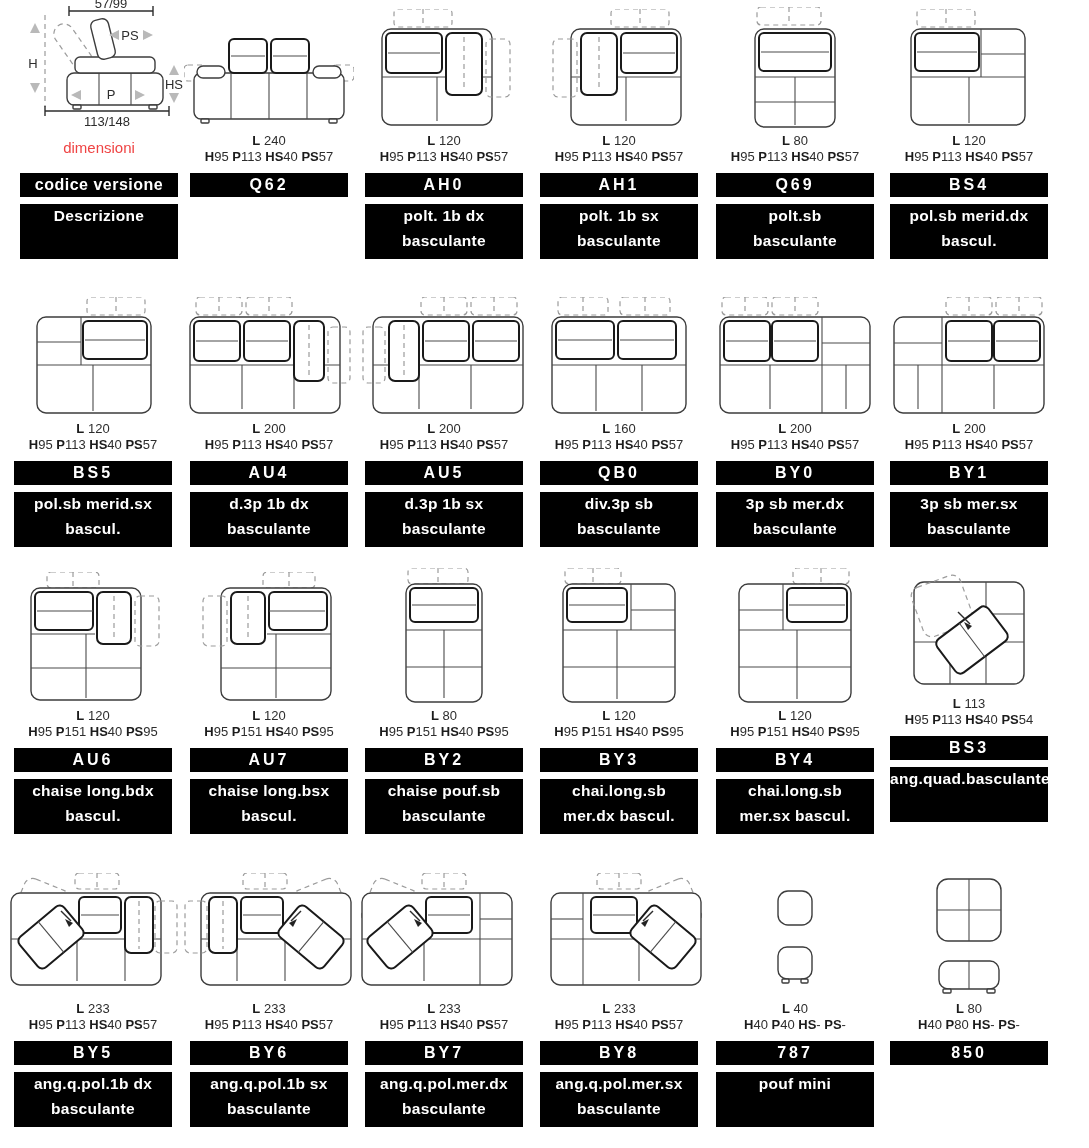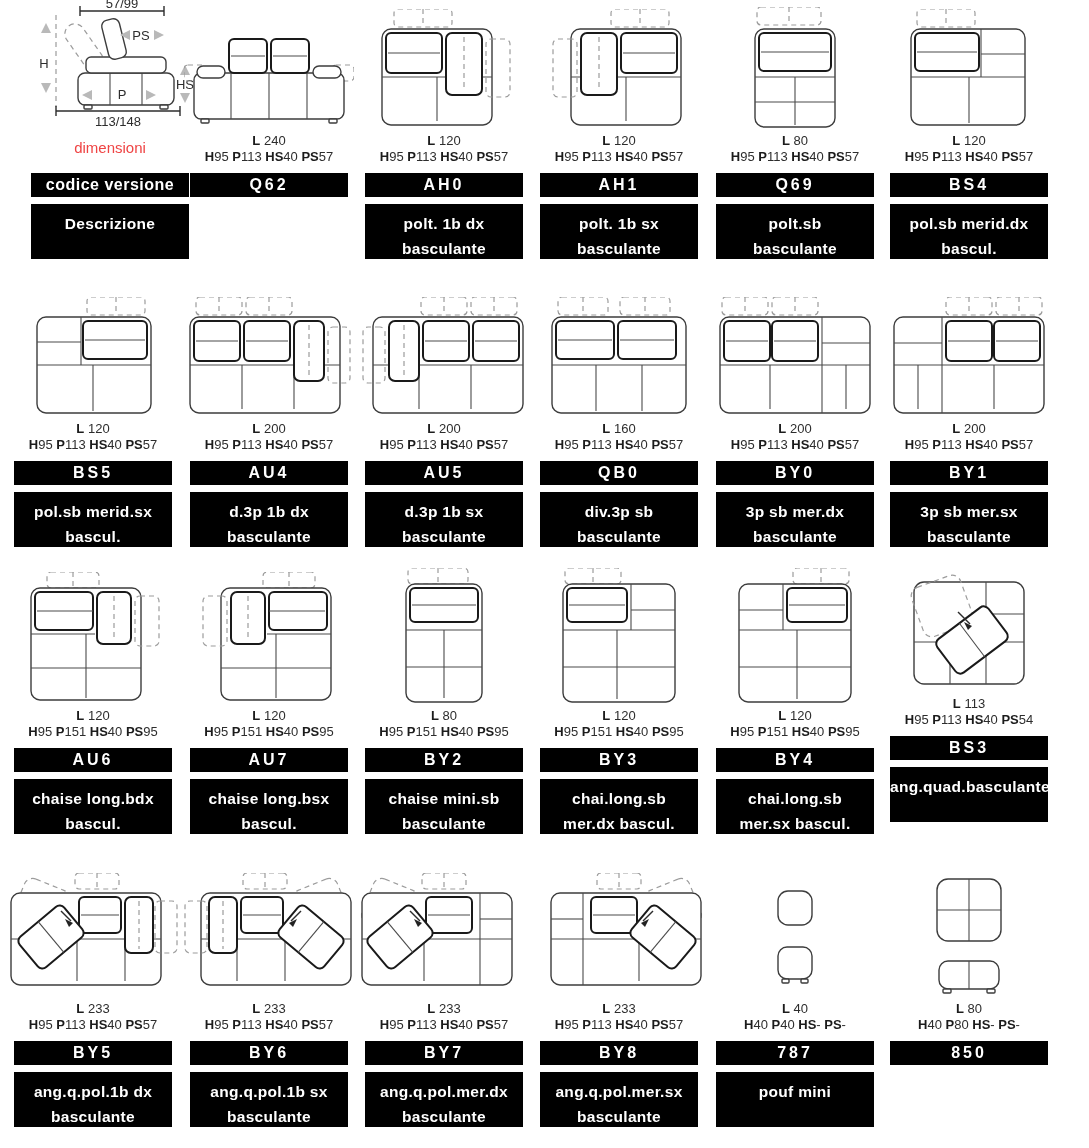--- a/index.html
+++ b/index.html
@@ -7,38 +7,38 @@
   .grid{position:relative;width:1089px;height:1148px;overflow:hidden;background:#fff;}
   .cell{position:absolute;width:158px;}
   .diag{position:absolute;left:-10px;right:-10px;top:0;height:134px;display:flex;align-items:flex-end;justify-content:center;}
   .diag svg{display:block;margin-bottom:5px;}
   .dims{position:absolute;top:133px;left:-9px;right:-9px;text-align:center;font-size:13px;line-height:16px;color:#2d2d2d;white-space:nowrap;}
   .dims b{color:#1c1c1c;}
   .legend-title{position:absolute;top:139px;left:0;right:0;text-align:center;font-size:15px;color:#ef4444;}
   .badge{position:absolute;left:0;width:158px;background:#000000;color:#fff;text-align:center;font-weight:bold;box-sizing:border-box;}
   .code-badge{top:173px;height:24px;line-height:24px;font-size:16px;letter-spacing:3px;}
   .code-badge.plain{letter-spacing:.5px;}
-  .desc-badge{top:204px;height:55px;font-size:15.5px;letter-spacing:.3px;padding-top:9px;white-space:nowrap;overflow:visible;}
+  .desc-badge{top:204px;height:55px;font-size:15.5px;letter-spacing:.3px;padding-top:1px;white-space:nowrap;overflow:visible;}
   .desc-badge .dl{line-height:22px;}
   .desc-badge .dl + .dl{margin-top:3px;}
   
   svg .b{fill:#fff;stroke:#3d3d3d;stroke-width:1.4px;}
   svg .c{fill:#fff;stroke:#1a1a1a;stroke-width:2px;}
   svg line.g{stroke:#4a4a4a;stroke-width:1.1px;}
   svg .d{fill:none;stroke:#9c9c9c;stroke-width:1.2px;stroke-dasharray:5 4;}
   svg line.dg{stroke:#9c9c9c;stroke-width:1.2px;stroke-dasharray:5 4;}
   svg line.dk{stroke:#2c2c2c;stroke-width:1.4px;}
   svg .ar{fill:#b9b9b9;}
   svg text{font-family:"Liberation Sans",sans-serif;font-size:13px;fill:#2d2d2d;}
 </style>
 </head>
 <body>
 
 <div class="grid" id="grid">
-    <div class="cell" style="left:31px;top:0px;height:265px;text-decoration:underline;">
+    <div class="cell" style="left:20px;top:0px;height:265px;text-decoration:underline;">
       <div class="diag">
         <svg width="176" height="134" viewBox="0 0 176 134">
           <g transform="rotate(-35 62 52)">
             <rect x="52" y="26" width="20" height="52" rx="10" class="d"></rect>
           </g>
           <rect x="56" y="78" width="96" height="32" rx="7" class="b"></rect>
           <line x1="88" y1="78" x2="88" y2="110" class="g"></line>
           <line x1="120" y1="78" x2="120" y2="110" class="g"></line>
           <rect x="62" y="110" width="8" height="4" rx="1" class="b"></rect>
           <rect x="138" y="110" width="8" height="4" rx="1" class="b"></rect>
@@ -440,21 +440,21 @@
           <rect x="14" y="20" width="68" height="34" rx="5" class="c"></rect>
           <line x1="16" y1="37" x2="80" y2="37" class="g"></line>
         </svg>
       </div>
     <div class="dims">
       <div><b>L</b> 80</div>
       <div><b>H</b>95 <b>P</b>151 <b>HS</b>40 <b>PS</b>95</div>
     </div>
     <div class="badge code-badge">BY2</div>
     <div class="badge desc-badge">
-        <div class="dl">chaise mini.sb</div>
+        <div class="dl">chaise pouf.sb</div>
         <div class="dl">basculante</div>
       </div>
   </div>
     <div class="cell" style="left:540px;top:575px;height:265px;">
     <div class="diag">
         <svg width="128" height="136" viewBox="0 0 128 136">
           <rect x="10" y="0" width="56" height="16" rx="4" class="d"></rect>
           <line x1="38" y1="0" x2="38" y2="16" class="dg"></line>
           <rect x="8" y="16" width="112" height="118" rx="9" class="b"></rect>
           <line x1="76" y1="16" x2="76" y2="62" class="g"></line>

